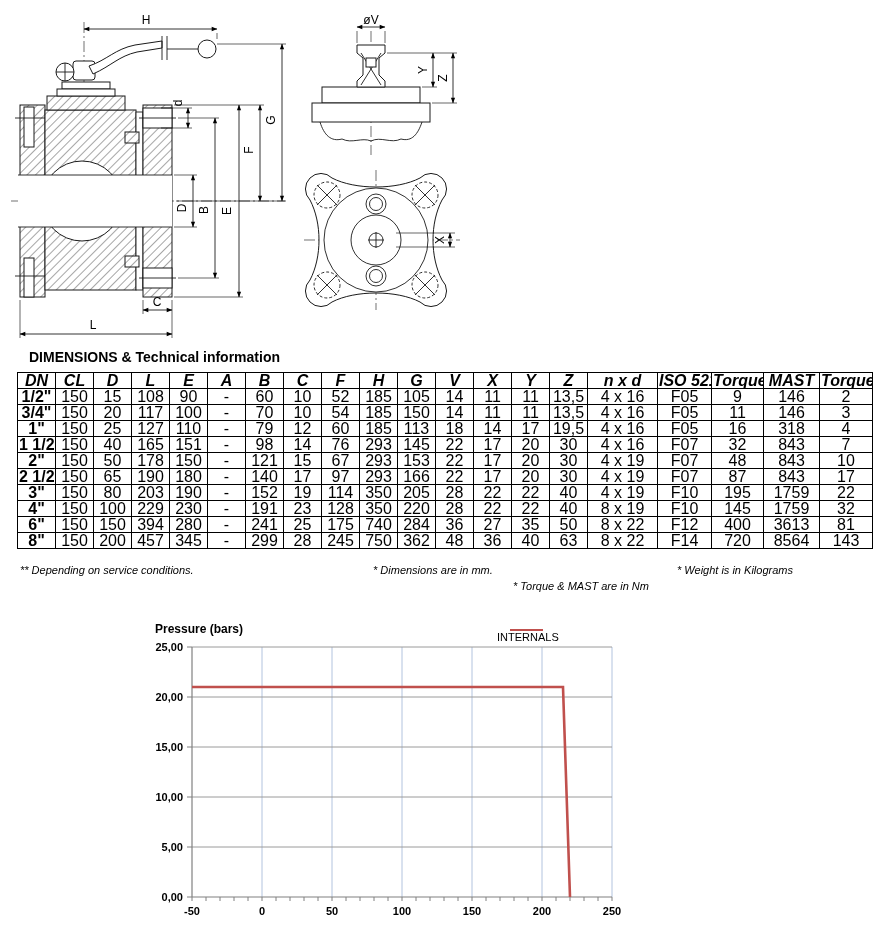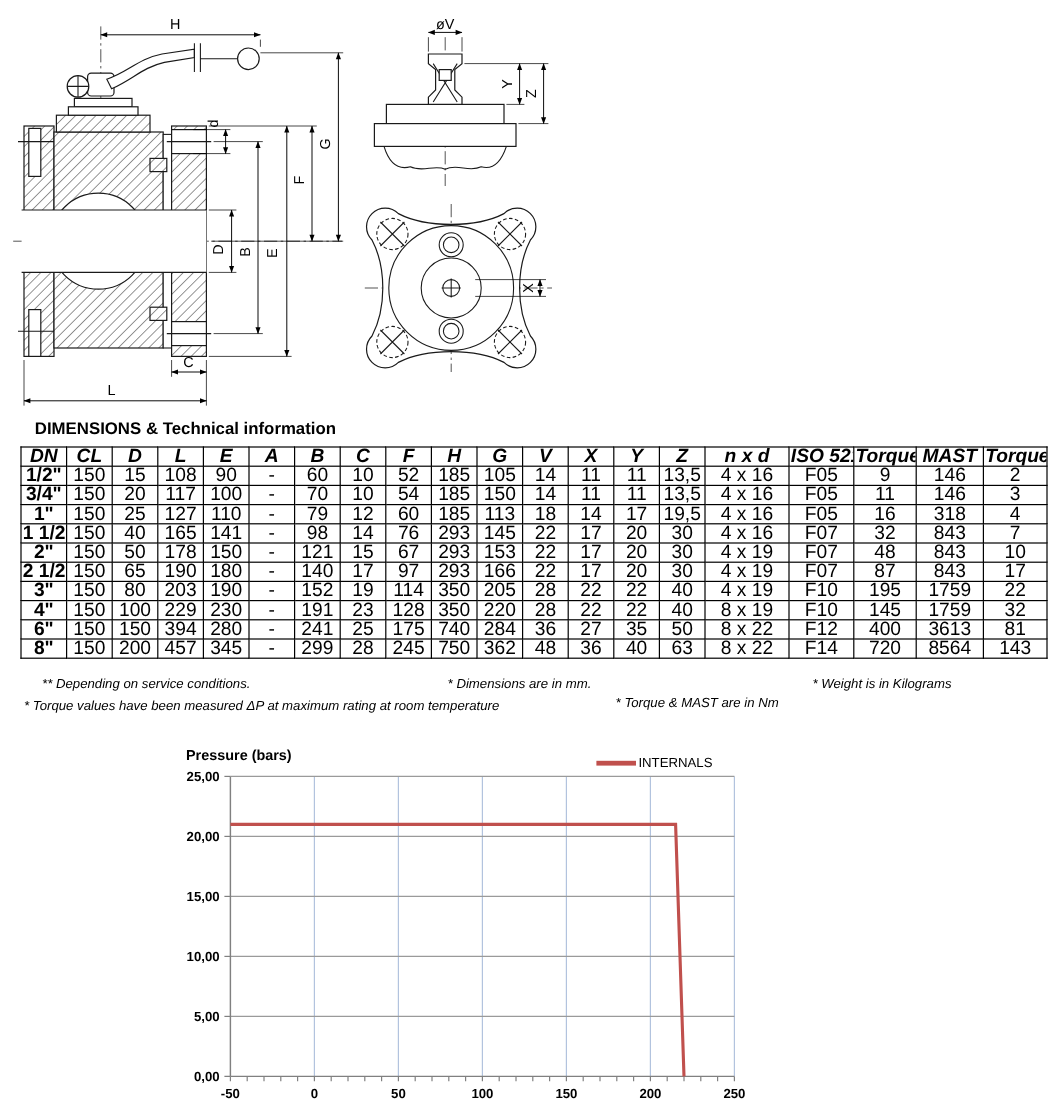--- a/index.html
+++ b/index.html
@@ -41,30 +41,30 @@
   col.c-std  { width:38px; }
   col.c-nxd  { width:70px; }
   col.c-iso  { width:54px; }
   col.c-tq   { width:52px; }
   col.c-mast { width:56px; }
   col.c-wt   { width:53px; }
   
   .footnotes { position:absolute; left:17px; top:564px; width:856px; height:40px;
                font-size:11px; font-style:italic; }
   .footnotes span { position:absolute; white-space:nowrap; }
-  .fn-0 { left:18px;  top:0; }
+  .fn-0 { left:3px;  top:0; }
   .fn-1 { left:356px; top:0; }
   .fn-2 { left:496px; top:0;margin-top:16px; }
   .fn-3 { left:660px; top:0; }
   .fn-4 { left:3px;  top:19px; }
   
   .chart { position:absolute; left:125px; top:616px; width:520px; height:306px; }
   .chart-title { position:absolute; left:30px; top:6px; font-size:12px; font-weight:bold; }
   .chart-legend { position:absolute; left:372px; top:13px; height:14px;
-                  display:flex; align-items:center; font-size:11px; }
+                  display:flex; align-items:center; font-size:11px;flex-direction:column; }
   .legend-line { display:inline-block; width:33px; height:4px; margin-right:2px; }
   #chart-svg { position:absolute; left:0; top:0; }
   .tick-label { font:bold 11px "Liberation Sans", sans-serif; fill:#000; }
 </style>
 </head>
 <body>
 
 <div class="page">
 
   <svg width="0" height="0" style="position:absolute" aria-hidden="true">
@@ -320,21 +320,21 @@
           <td>F05</td>
           <td>16</td>
           <td>318</td>
           <td>4</td>
         </tr>
         <tr>
           <td class="dn">1 1/2"</td>
           <td>150</td>
           <td>40</td>
           <td>165</td>
-          <td>141</td>
+          <td>151</td>
           <td>-</td>
           <td>98</td>
           <td>14</td>
           <td>76</td>
           <td>293</td>
           <td>145</td>
           <td>22</td>
           <td>17</td>
           <td>20</td>
           <td>30</td>
@@ -477,21 +477,20 @@
           <td>143</td>
         </tr>
       </tbody>
   </table>
 
   <div class="footnotes">
     <span class="fn-0">** Depending on service conditions.</span>
     <span class="fn-1">* Dimensions are in mm.</span>
     <span class="fn-2">* Torque &amp; MAST are in Nm</span>
     <span class="fn-3">* Weight is in Kilograms</span>
-    <span class="fn-4">* Torque values have been measured ΔP at maximum rating at room temperature</span>
   </div>
 
   <div class="chart">
     <div class="chart-title">Pressure (bars)</div>
     <div class="chart-legend">
       <span class="legend-line" id="legend-line" style="background: rgb(192, 80, 77);"></span>
       <span>INTERNALS</span>
     </div>
     <svg id="chart-svg" width="520" height="306" viewBox="0 0 520 306">
         <line x1="137" y1="31" x2="137" y2="281" stroke="#b2c3de" stroke-width="1"></line>

